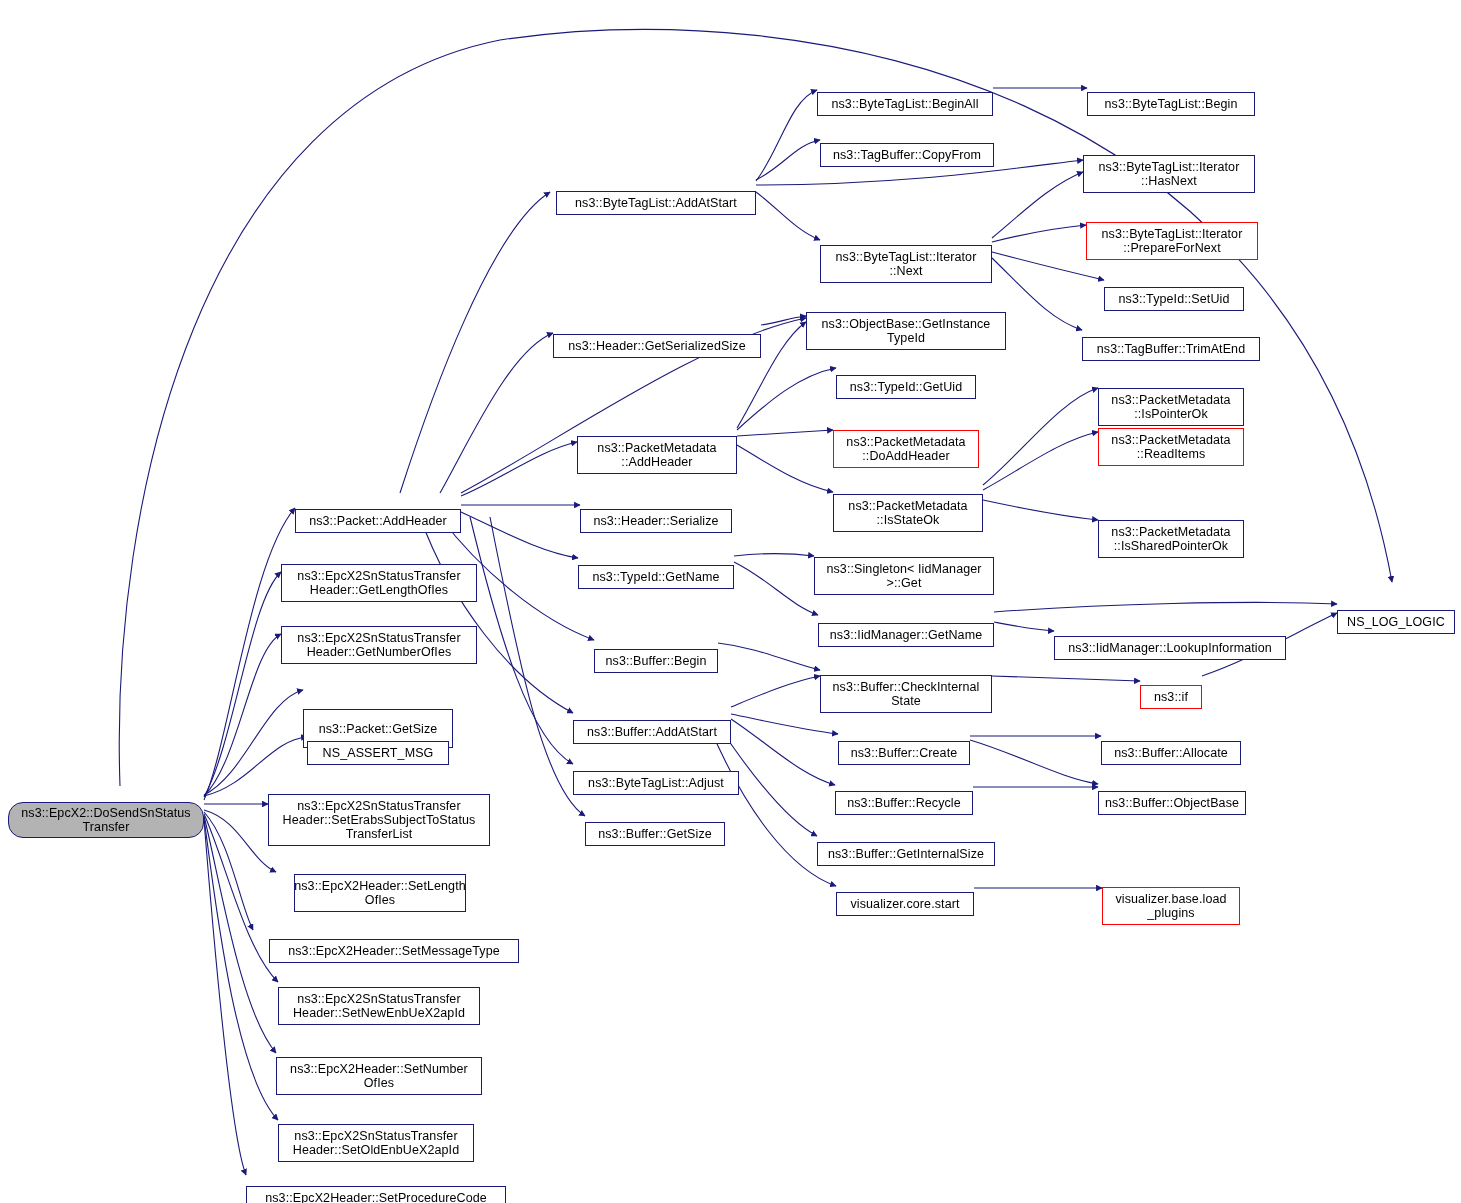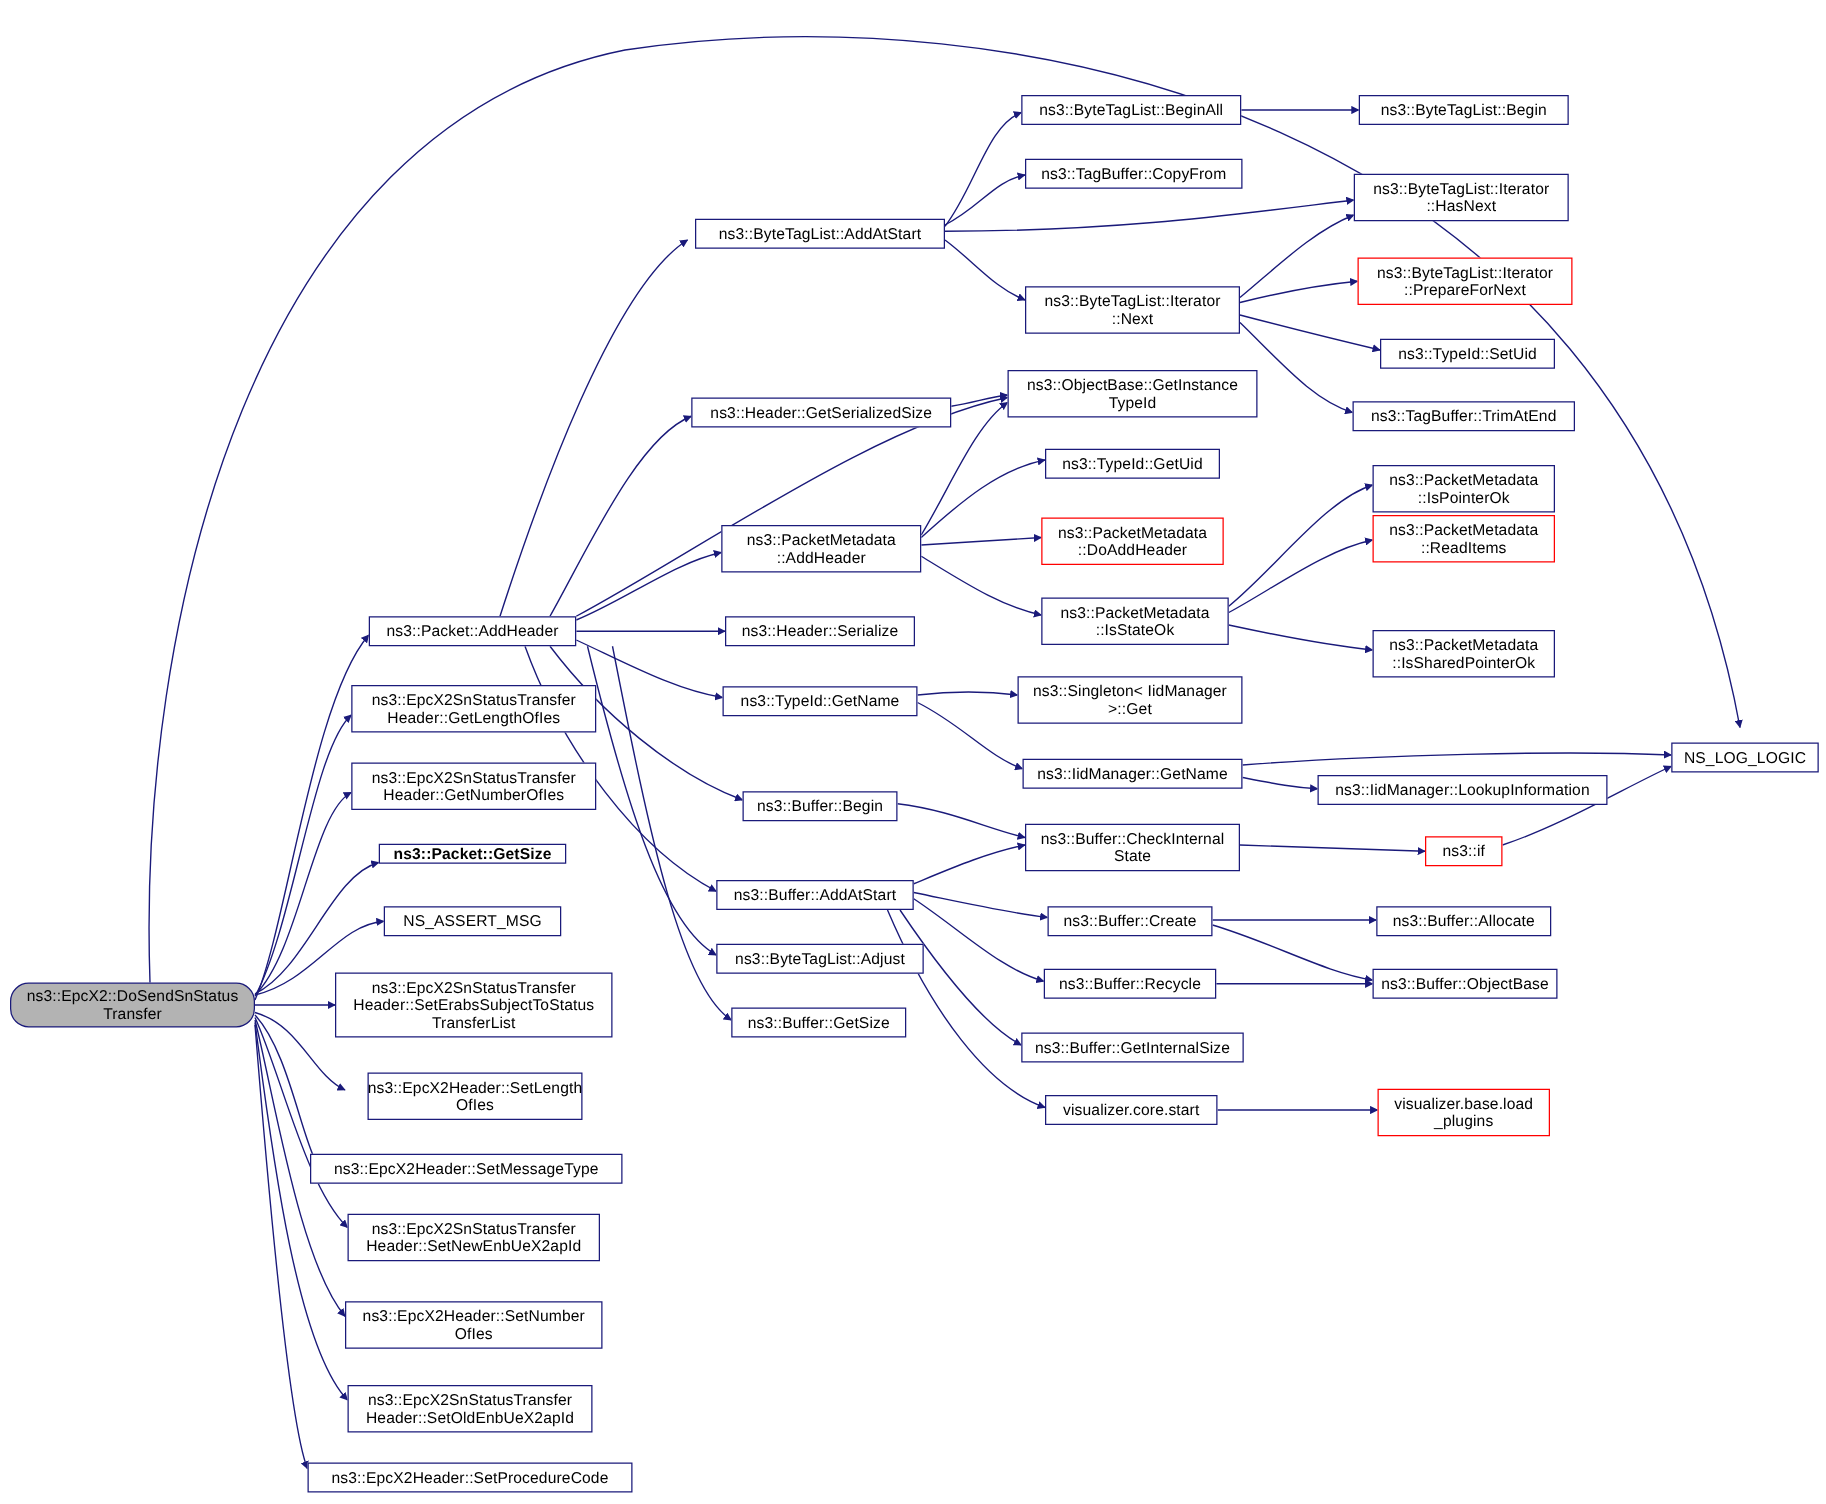--- a/index.html
+++ b/index.html
@@ -23,20 +23,21 @@
     color:#000000;
     font-size:12.5px;
     line-height:14px;
     text-align:center;
     display:flex;
     align-items:center;
     justify-content:center;
     padding:1px 3px;
     white-space:pre-line;
     letter-spacing:0.1px;
+    margin-top:16px;
   }
   .node.red { border-color:#ff0000; }
   .node.plain { border-color:#1a1a7a; }
   .node.current { background:#b3b3b3; border-color:#1a1a7a;border-radius:15px; }
 </style>
 </head>
 <body>
 
 <div id="canvas">
   <svg class="edges" viewBox="0 0 1461 1203">
@@ -105,28 +106,28 @@
       </g>
   </svg>
   <div id="node-layer">
       <div class="node current" style="left: 8px; top: 786px; width: 196px; height: 36px;">ns3::EpcX2::DoSendSnStatus
 Transfer</div>
       <div class="node plain" style="left: 295px; top: 493px; width: 166px; height: 24px;">ns3::Packet::AddHeader</div>
       <div class="node plain" style="left: 281px; top: 548px; width: 196px; height: 38px;">ns3::EpcX2SnStatusTransfer
 Header::GetLengthOfIes</div>
       <div class="node plain" style="left: 281px; top: 610px; width: 196px; height: 38px;">ns3::EpcX2SnStatusTransfer
 Header::GetNumberOfIes</div>
-      <div class="node plain" style="left: 303px; top: 675px; width: 150px; height: 16px; font-weight: bold;">ns3::Packet::GetSize</div>
+      <div class="node plain" style="left: 303px; top: 693px; width: 150px; height: 39px;">ns3::Packet::GetSize</div>
       <div class="node plain" style="left: 307px; top: 725px; width: 142px; height: 24px;">NS_ASSERT_MSG</div>
       <div class="node plain" style="left: 268px; top: 778px; width: 222px; height: 52px;">ns3::EpcX2SnStatusTransfer
 Header::SetErabsSubjectToStatus
 TransferList</div>
       <div class="node plain" style="left: 294px; top: 858px; width: 172px; height: 38px;">ns3::EpcX2Header::SetLength
 OfIes</div>
-      <div class="node plain" style="left: 248px; top: 923px; width: 250px; height: 24px;">ns3::EpcX2Header::SetMessageType</div>
+      <div class="node plain" style="left: 269px; top: 923px; width: 250px; height: 24px;">ns3::EpcX2Header::SetMessageType</div>
       <div class="node plain" style="left: 278px; top: 971px; width: 202px; height: 38px;">ns3::EpcX2SnStatusTransfer
 Header::SetNewEnbUeX2apId</div>
       <div class="node plain" style="left: 276px; top: 1041px; width: 206px; height: 38px;">ns3::EpcX2Header::SetNumber
 OfIes</div>
       <div class="node plain" style="left: 278px; top: 1108px; width: 196px; height: 38px;">ns3::EpcX2SnStatusTransfer
 Header::SetOldEnbUeX2apId</div>
       <div class="node plain" style="left: 246px; top: 1170px; width: 260px; height: 24px;">ns3::EpcX2Header::SetProcedureCode</div>
       <div class="node plain" style="left: 556px; top: 175px; width: 200px; height: 24px;">ns3::ByteTagList::AddAtStart</div>
       <div class="node plain" style="left: 553px; top: 318px; width: 208px; height: 24px;">ns3::Header::GetSerializedSize</div>
       <div class="node plain" style="left: 577px; top: 420px; width: 160px; height: 38px;">ns3::PacketMetadata

